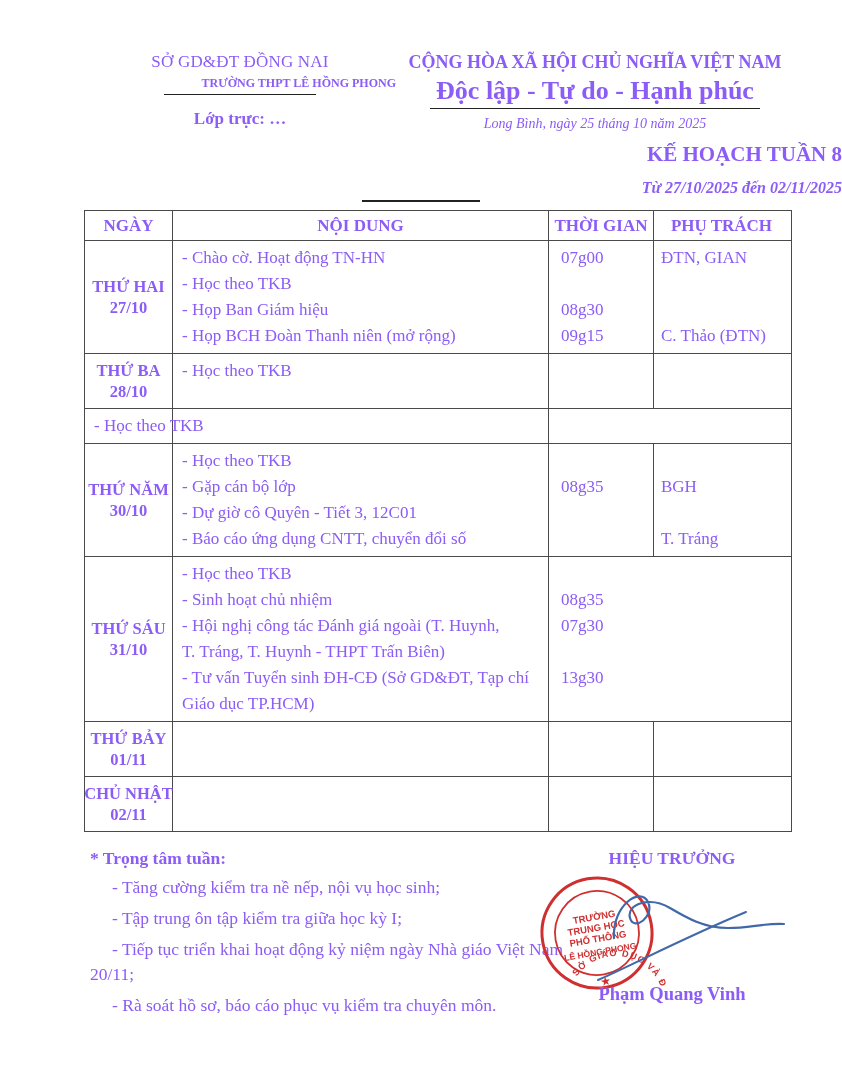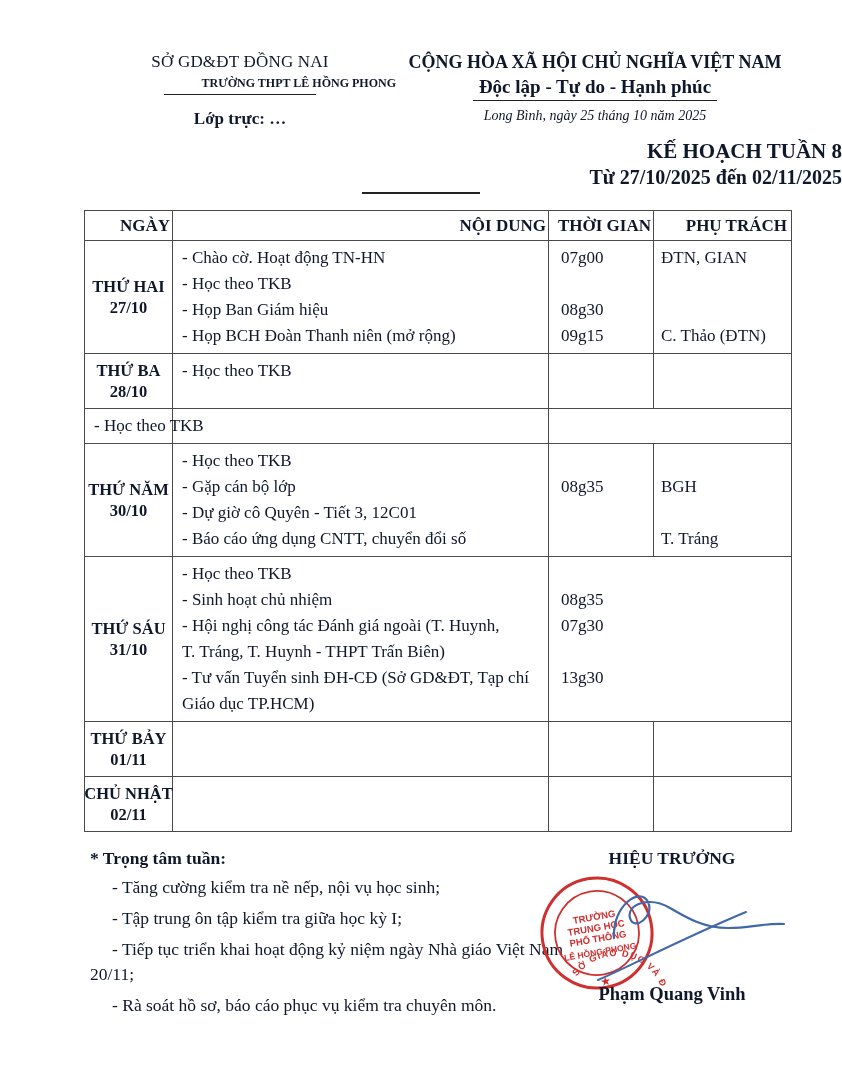--- a/index.html
+++ b/index.html
@@ -1,21 +1,21 @@
 <!DOCTYPE html>
 <html><head>
 <meta charset="utf-8">
 <style>
   html,body{margin:0;padding:0;background:#ffffff;}
   .page{
     position:relative;
     width:842px;height:1080px;
     background:#ffffff;
     font-family:"Liberation Serif", serif;
-    color:#0f172a;
+    color:#8b5cf6;
     overflow:hidden;
   }
 
   
   .doc-header{
     display:flex;
     padding-top:52px;
   }
   .hdr-left{
     width:312px;
@@ -29,29 +29,29 @@
   }
   .class-duty{font-size:17px;font-weight:bold;margin-top:14px;}
 
   .hdr-right{
     width:390px;
     margin-left:4px;
     text-align:center;
   }
   .hdr-right .l1{font-size:18px;font-weight:bold;}
   .hdr-right .l2{
-    font-size:19px;font-weight:bold;margin-top:3px;display:inline-block;
+    font-size:26px;font-weight:bold;margin-top:3px;display:inline-block;
     border-bottom:1.8px solid #222;padding:0 6px 2px 6px;
   }
   .hdr-right .dateline{font-size:14px;font-style:italic;margin-top:7px;}
 
   
   .doc-title{text-align:right;margin-top:10px;}
   .doc-title .t1{font-size:21px;font-weight:bold;}
-  .doc-title .t2{font-size:20px;font-weight:bold;margin-top:2px;}
+  .doc-title .t2{font-size:16px;font-weight:bold;margin-top:12px;font-style:italic;}
   .doc-title .rule{
     width:118px;border-bottom:2px solid #222;margin:3px auto 0 auto;
   }
 
   
   .schedule-table{
     position:absolute;
     left:84px;top:210px;
     width:708px;
     border:1.8px solid #4a4a4a;
@@ -64,21 +64,21 @@
     border-bottom:1.4px solid #4a4a4a;
   }
   .t-row:last-child{border-bottom:none;}
   .cell{
     border-right:1.4px solid #4a4a4a;
     box-sizing:border-box;
     padding:4px 6px;
   }
   .cell:last-child{border-right:none;}
   .t-head .cell{
-    text-align:right;font-weight:bold;
+    text-align:center;font-weight:bold;
     padding:5px 2px 4px 2px;
     white-space:nowrap;
   }
   .c-day{
     display:flex;flex-direction:column;
     align-items:center;justify-content:center;
     text-align:center;font-weight:bold;
     white-space:nowrap;font-size:16.5px;
     min-height:54px;
   }

